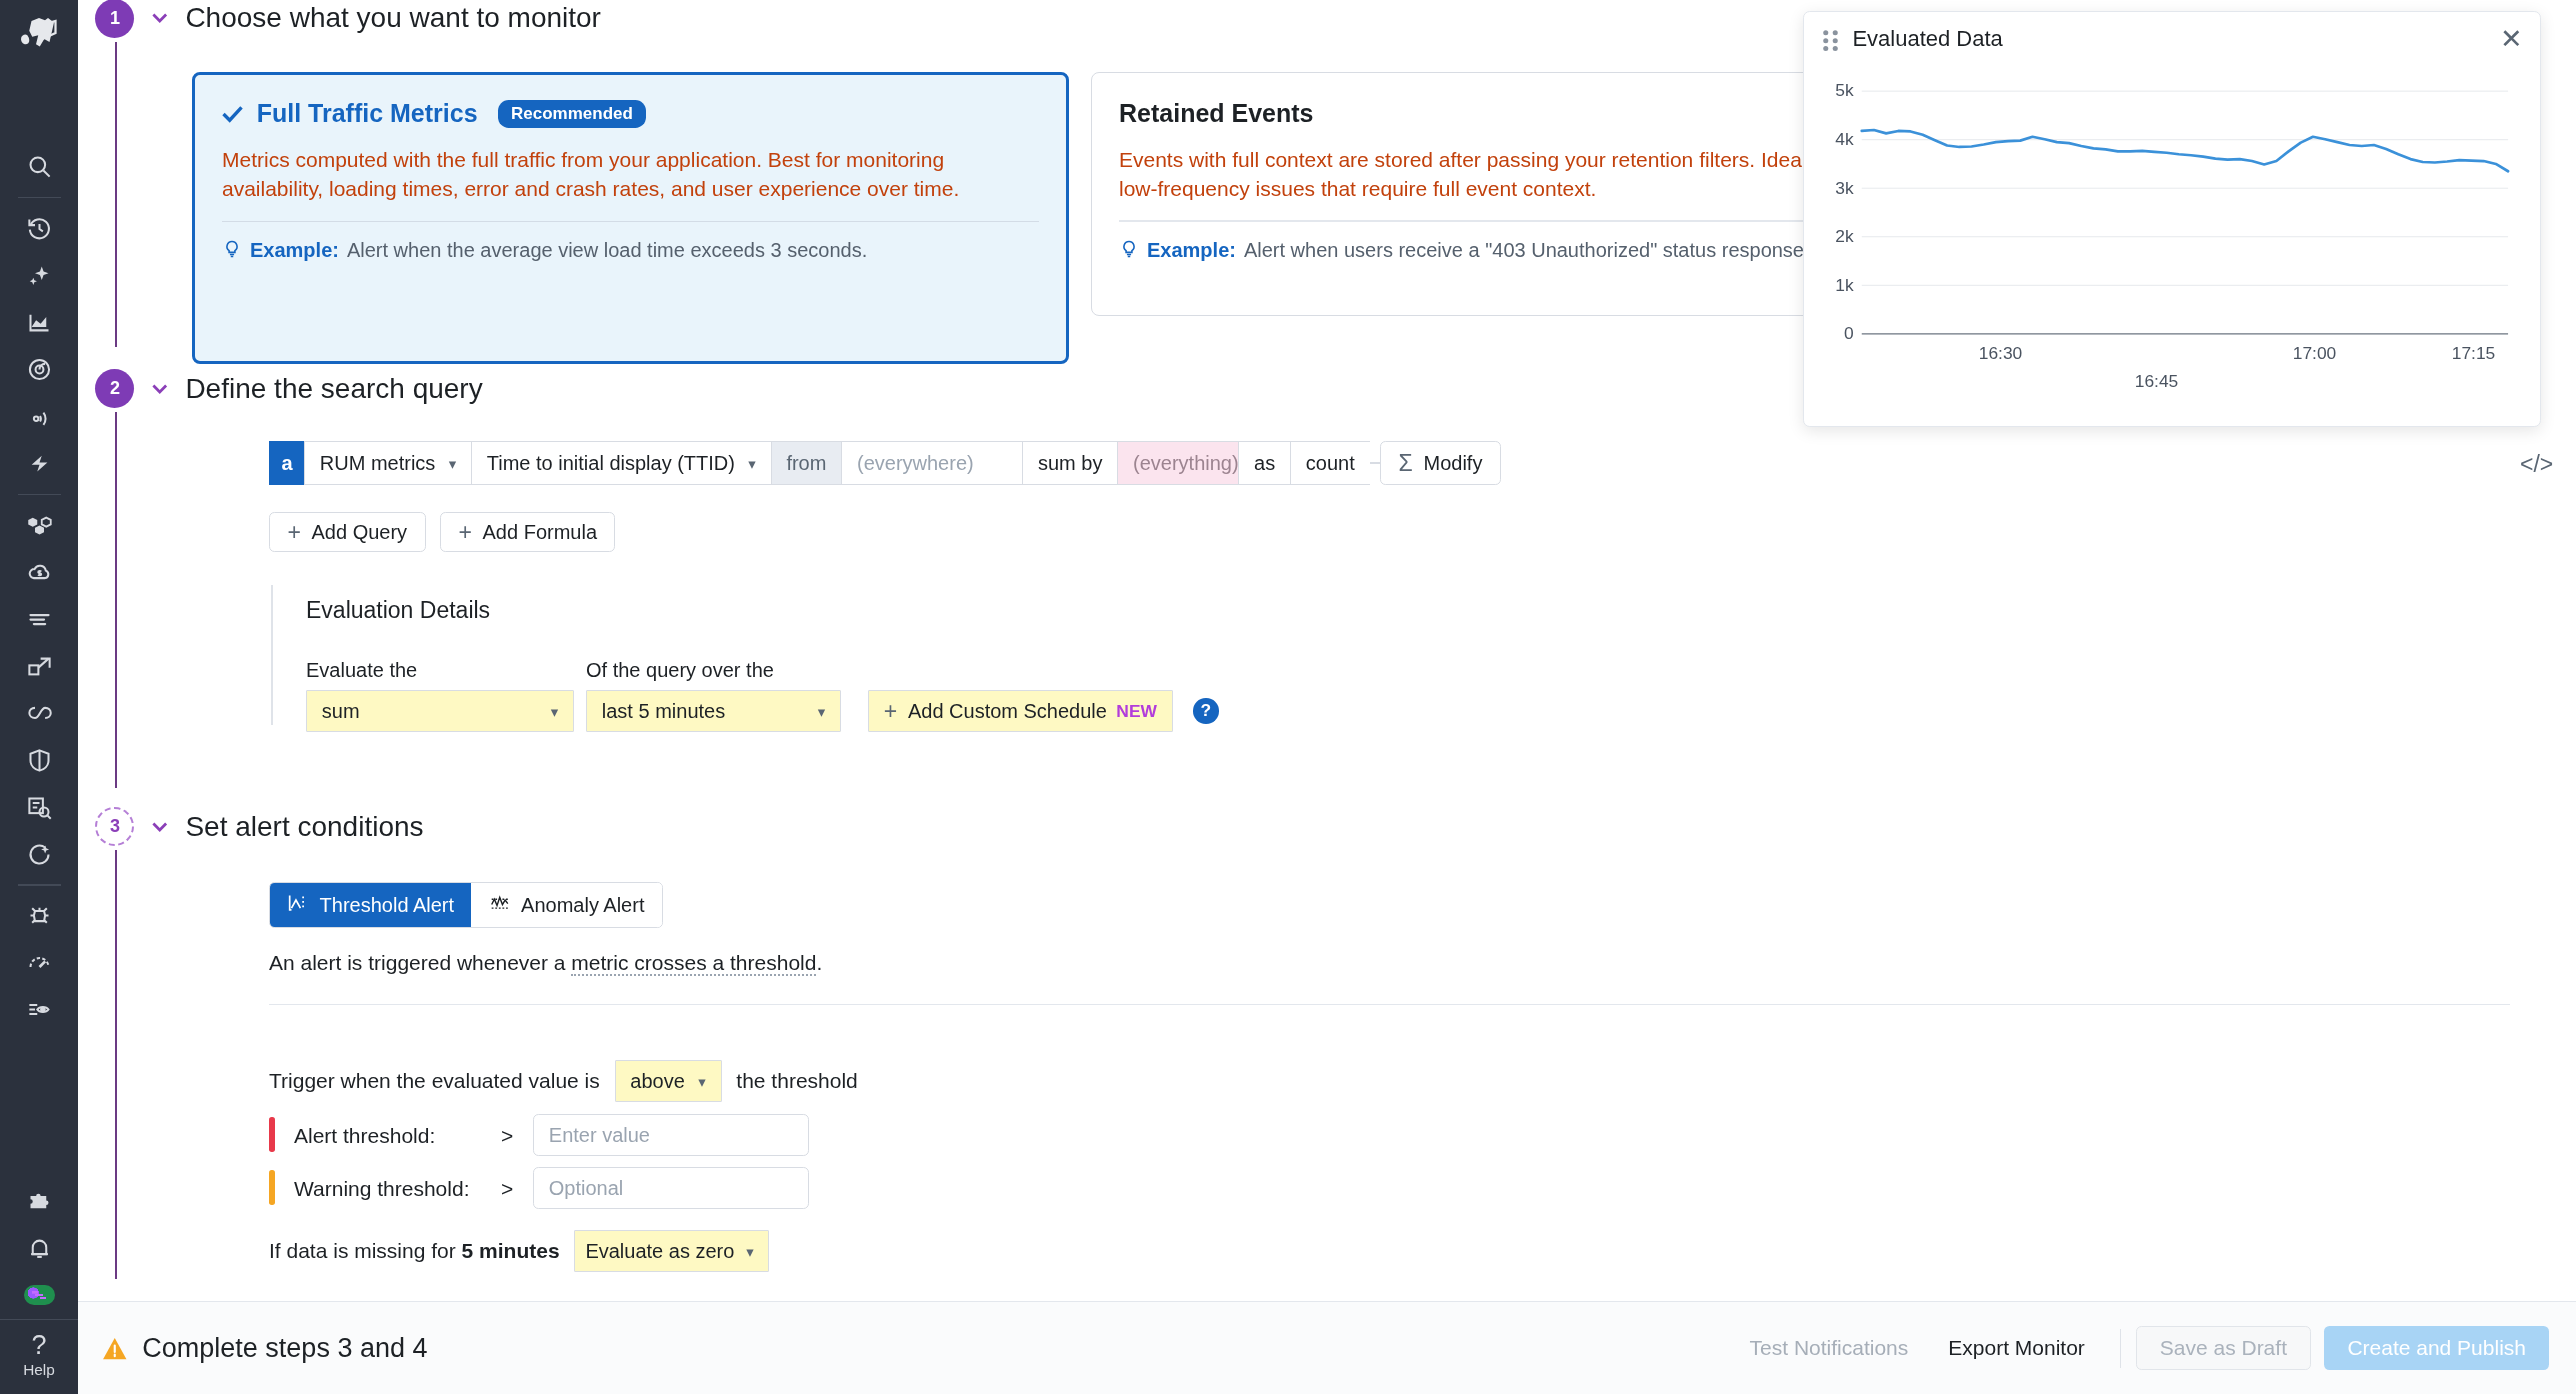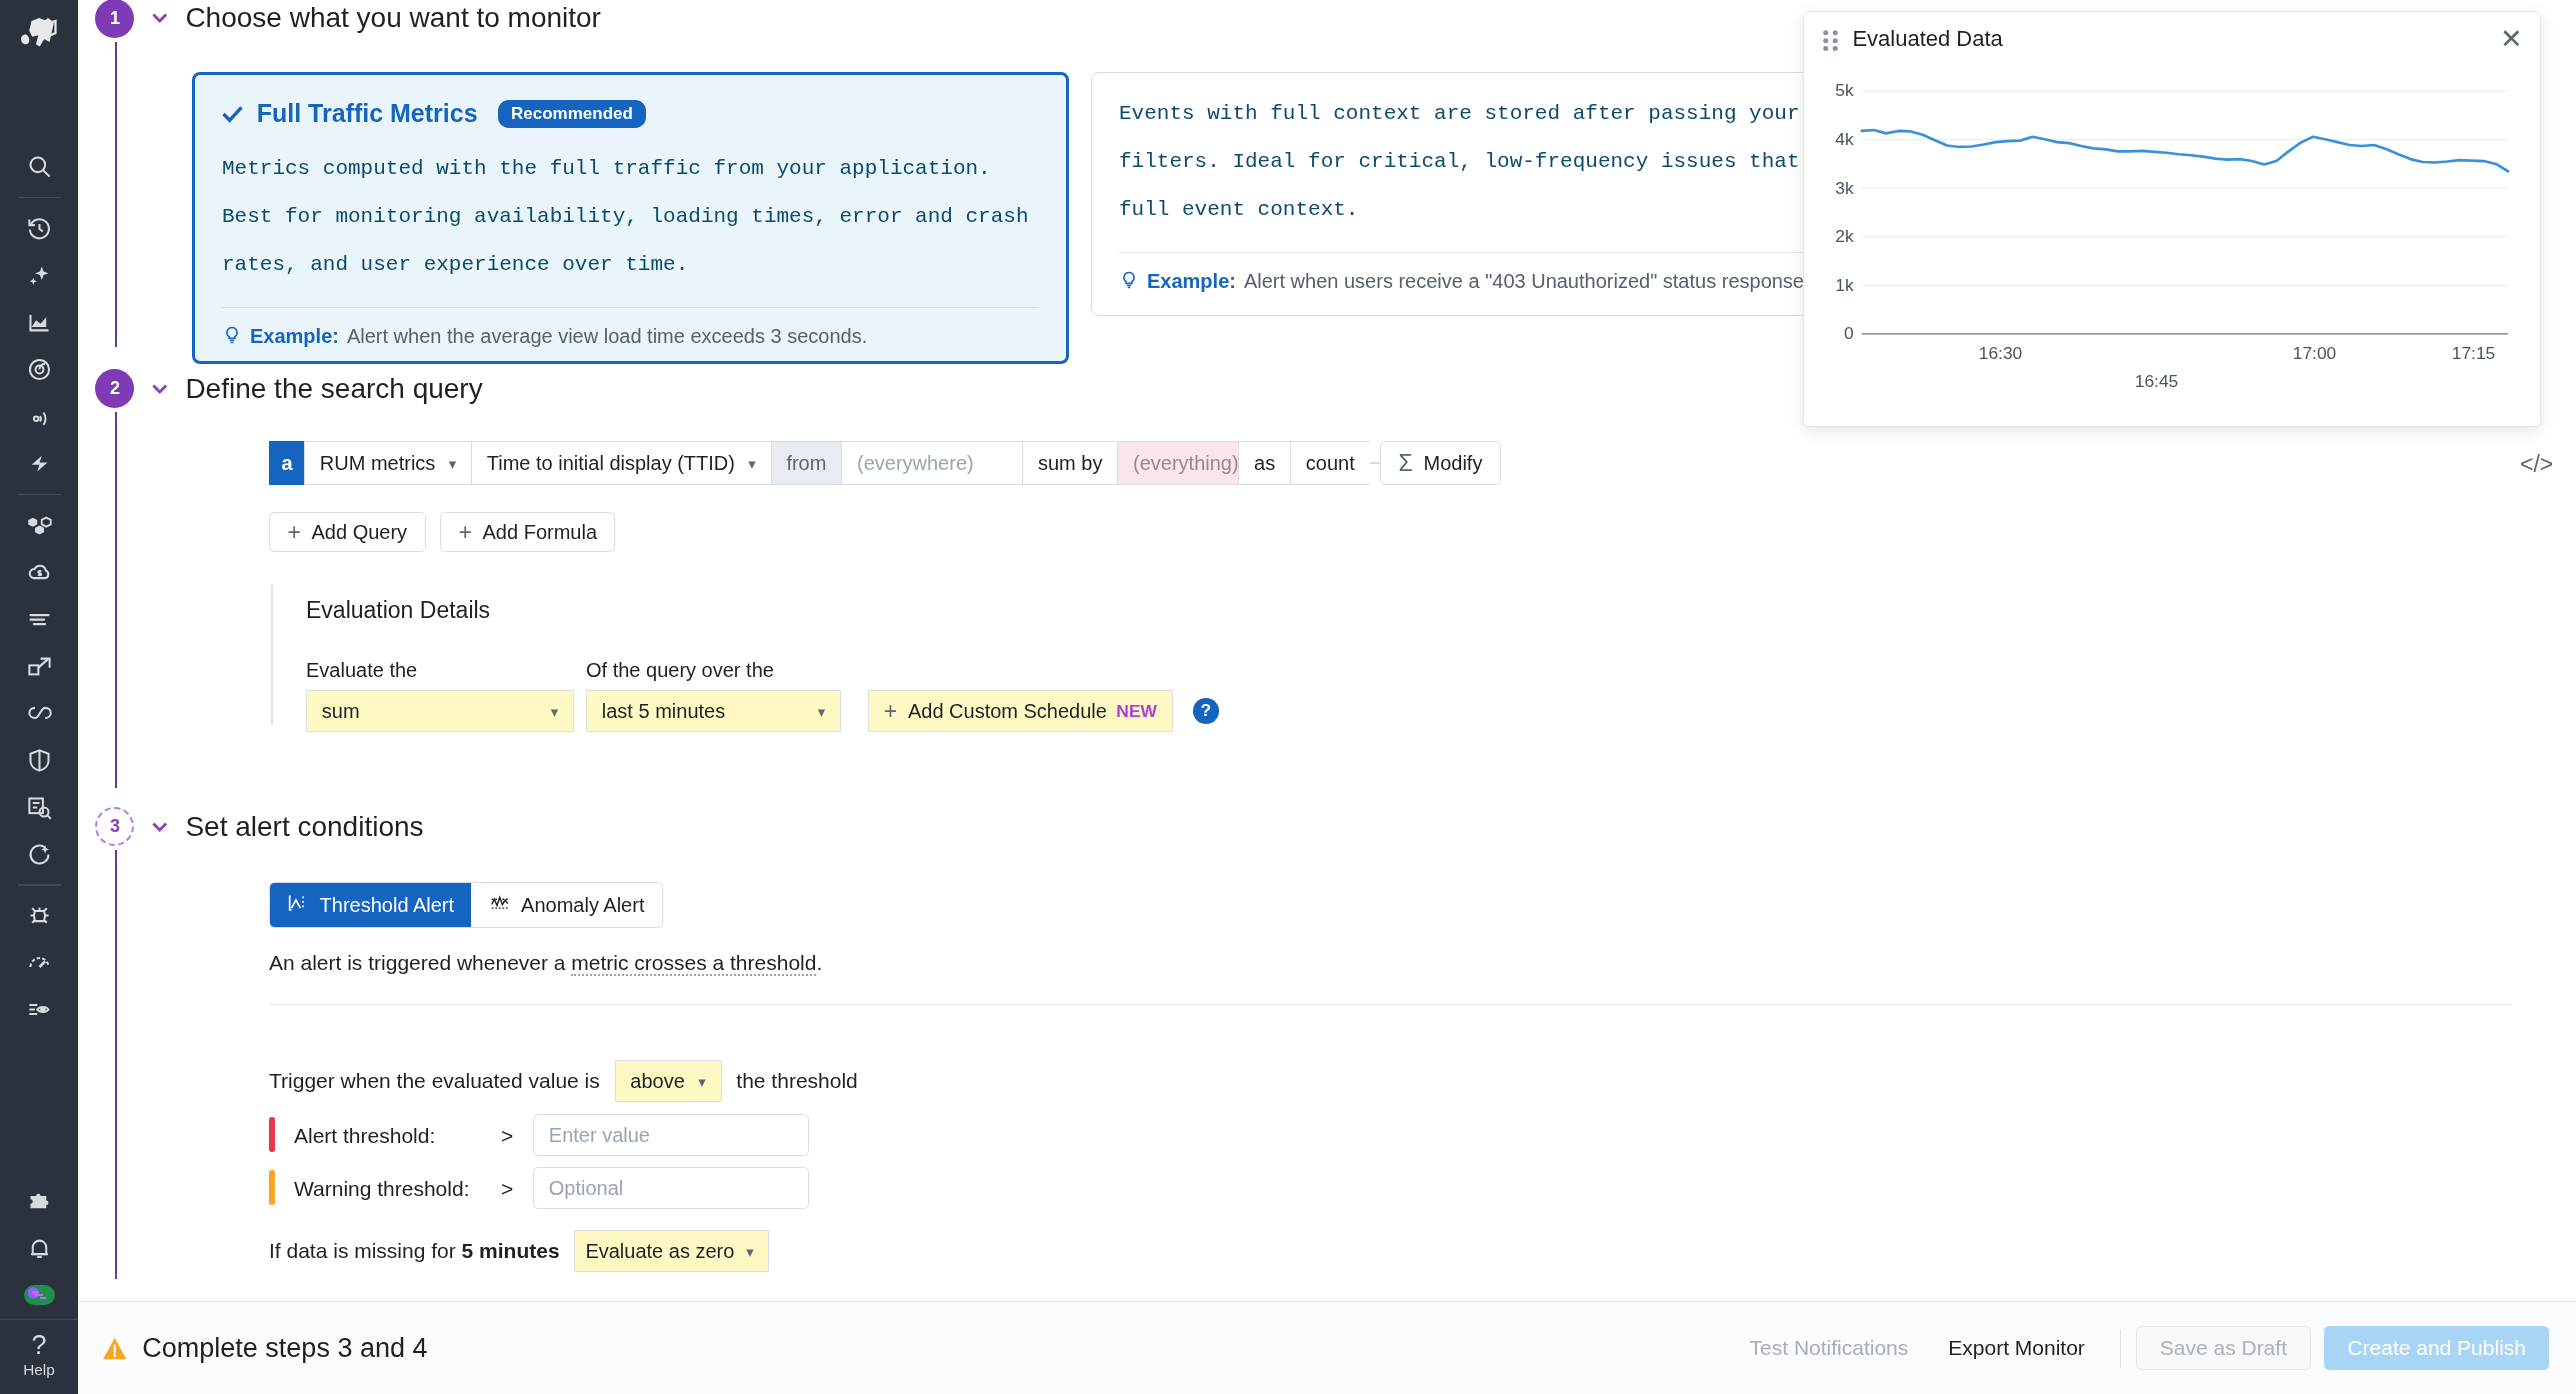--- a/index.html
+++ b/index.html
@@ -79,21 +79,21 @@
   .card-title {
     font-size: 25px; font-weight: 700; color: #1d2125;
   }
   .card-title.blue { color: #1565c0; }
   .card-head { display:flex; align-items:center; gap: 10.7px; }
   .check { width: 27px; height: 27px; color:#1565c0; }
   .badge-rec {
     background:#1565c0; color:#fff; font-size: 17px; font-weight:700;
     border-radius: 10.7px; padding: 4px 13.4px; margin-left: 9.4px; white-space: nowrap;
   }
-  .card-body { font-size: 21px; line-height: 48px; color: #0c4a6e; font-family: Liberation Mono, monospace; }
+  .card-body { font-size: 21px; line-height: 29px; color: #c2410c; }
   .card-hr { height: 1.3px; background: #d3dce6; }
   .card.plain .card-hr { background:#e3e7ed; }
   .ex-row { display:flex; align-items:center; gap: 8px; font-size: 20px; }
   .ex-label { color:#1565c0; font-weight: 700; }
   .ex-text { color:#55606d; }
   .bulb { width: 20px; height: 23px; color:#1565c0; flex: none; }
 
   
   .qbar { position:absolute; display:flex; align-items:stretch; height: 44px; }
   .qcell {
@@ -400,20 +400,23 @@
             <path d="M12 3a6 6 0 0 0-3.5 10.9V16h7v-2.1A6 6 0 0 0 12 3z"></path>
             <path d="M9.5 18.5h5M10.5 21h3"></path>
           </svg>
       </span>
       <span class="ex-label">Example:</span>
       <span class="ex-text">Alert when the average view load time exceeds 3 seconds.</span>
     </div>
   </div>
 
   <div class="card plain" style="left:1013px; top:72px; width:879px; height:244px;">
+    <div class="card-head" style="margin:25.5px 0 0 27px;">
+      <span class="card-title">Retained Events</span>
+    </div>
     <div class="card-body" style="margin:17.4px 27px 0 27px; width:825px;">Events with full context are stored after passing your retention filters. Ideal for critical, low-frequency issues that require full event context.</div>
     <div class="card-hr" style="margin:17.4px 27px 0 27px;"></div>
     <div class="ex-row" style="margin:17.4px 0 0 27px;">
       <span class="bulb">
         <svg viewBox="0 0 24 24" fill="none" stroke="currentColor" stroke-width="1.9">
             <path d="M12 3a6 6 0 0 0-3.5 10.9V16h7v-2.1A6 6 0 0 0 12 3z"></path>
             <path d="M9.5 18.5h5M10.5 21h3"></path>
           </svg>
       </span>
       <span class="ex-label">Example:</span>

